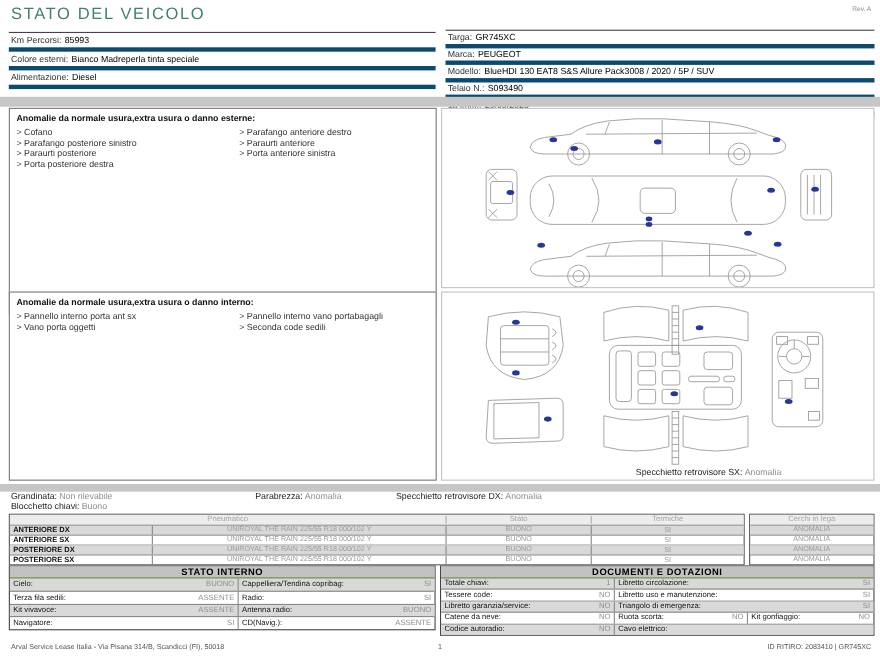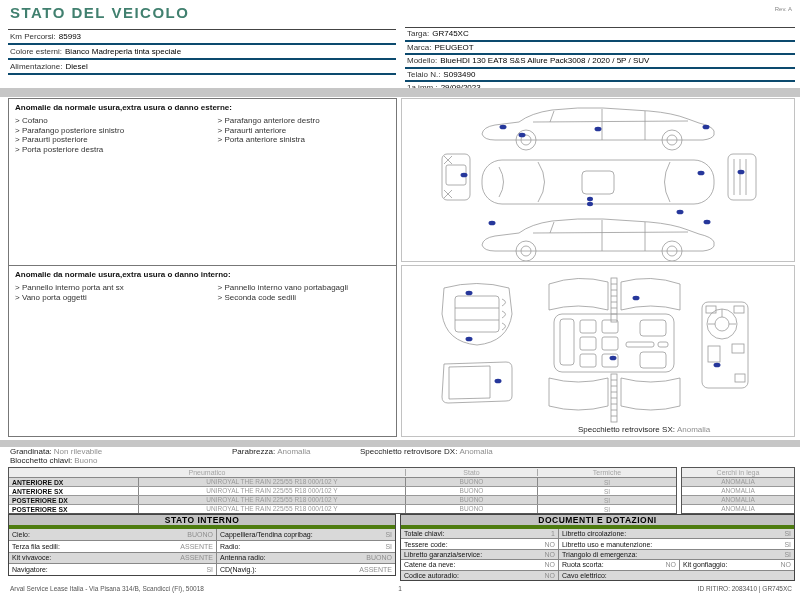--- a/index.html
+++ b/index.html
@@ -1,23 +1,23 @@
 <!DOCTYPE html>
 <html><head>
 <meta charset="utf-8">
 <style>
   html,body{margin:0;padding:0;background:#fff}
   body{width:800px;height:600px;font-family:"Liberation Sans",sans-serif;color:#222}
   #page{position:relative;width:800px;height:600px;background:#fff;overflow:hidden}
 
-  .title{position:absolute;left:10px;top:4px;font-size:15px;font-weight:bold;letter-spacing:1.5px;color:#41806f}
+  .title{position:absolute;left:10px;top:4px;font-size:15px;font-weight:normal;letter-spacing:1.5px;color:#41806f}
   .rev{position:absolute;right:8px;top:6px;font-size:6px;color:#888}
 
   .fields{position:absolute;border-top:1px solid #444}
-  .fieldrow{display:flex;align-items:center;border-bottom:2px solid #0c4a6e;font-size:8px;padding:0 2px;white-space:nowrap;overflow:hidden}
+  .fieldrow{display:flex;align-items:center;border-bottom:4px solid #0c4a6e;font-size:8px;padding:0 2px;white-space:nowrap;overflow:hidden}
   .fields-left{left:8px;top:29px;width:388px}
   .fields-left .fieldrow{height:13px}
   .fields-right{left:405px;top:27px;width:390px}
   .fields-right .fieldrow{height:11.5px}
   .fieldrow .lab{margin-right:3px;color:#333}
   .fieldrow .val{font-weight:normal;color:#000}
 
   .graybar{position:absolute;left:0;width:800px;background:#c6c6c6}
   #bar1{top:88px;height:9px}
   #bar2{top:440px;height:7px}
@@ -53,21 +53,21 @@
   .c-stato{width:132px;text-align:center;color:#9a9a9a;border-right:1px solid #888;box-sizing:border-box;height:100%;line-height:8px}
   .c-term{flex:1;text-align:center;color:#9a9a9a}
 
   .cerchi-box{position:absolute;left:681px;top:467px;width:114px;border:1px solid #555;box-sizing:border-box;background:#fff}
   .cerchi-hdr{height:9px;line-height:9px;background:#ededed;border-bottom:1px solid #888;font-size:7px;color:#a6a6a6;text-align:center}
   .cerchi-row{height:8px;line-height:8px;font-size:6.5px;color:#9a9a9a;text-align:center;border-bottom:1px solid #999}
   .cerchi-row:last-child{border-bottom:none}
   .cerchi-row.alt{background:#d9d9d9}
 
   .sect{position:absolute;top:514px;border:1px solid #444;box-sizing:border-box;background:#fff}
-  .sect-hdr{height:10px;line-height:10px;background:#c2c2c2;border-bottom:4px solid #4d7c0f;font-size:8.5px;font-weight:bold;text-align:center;color:#000;letter-spacing:.5px}
+  .sect-hdr{height:10px;line-height:10px;background:#c2c2c2;border-bottom:1px solid #4d7c0f;font-size:8.5px;font-weight:bold;text-align:center;color:#000;letter-spacing:.5px}
   #tbl-si{left:8px;width:388px}
   #tbl-doc{left:400px;width:395px}
   .prow{display:flex;align-items:stretch;border-bottom:1px solid #888;font-size:7px}
   .prow:last-child{border-bottom:none}
   .prow.alt{background:#d9d9d9}
   #tbl-si .prow{height:10.8px}
   #tbl-doc .prow{height:9.4px}
   .pcell{display:flex;justify-content:space-between;align-items:center;padding:0 3px;box-sizing:border-box;overflow:hidden;white-space:nowrap}
   .pcell .lab{color:#111}
   .pcell .val{color:#8f8f8f;margin-left:4px}

